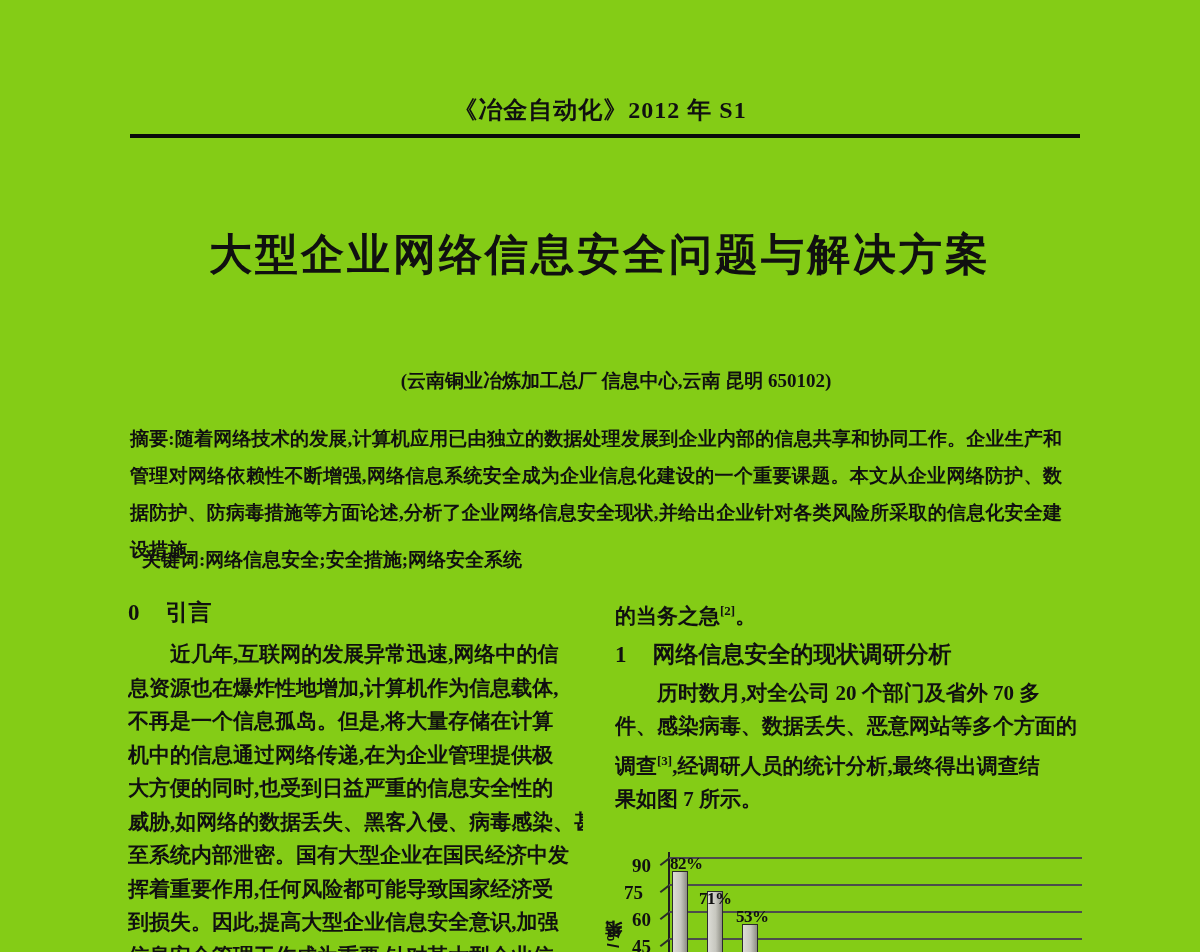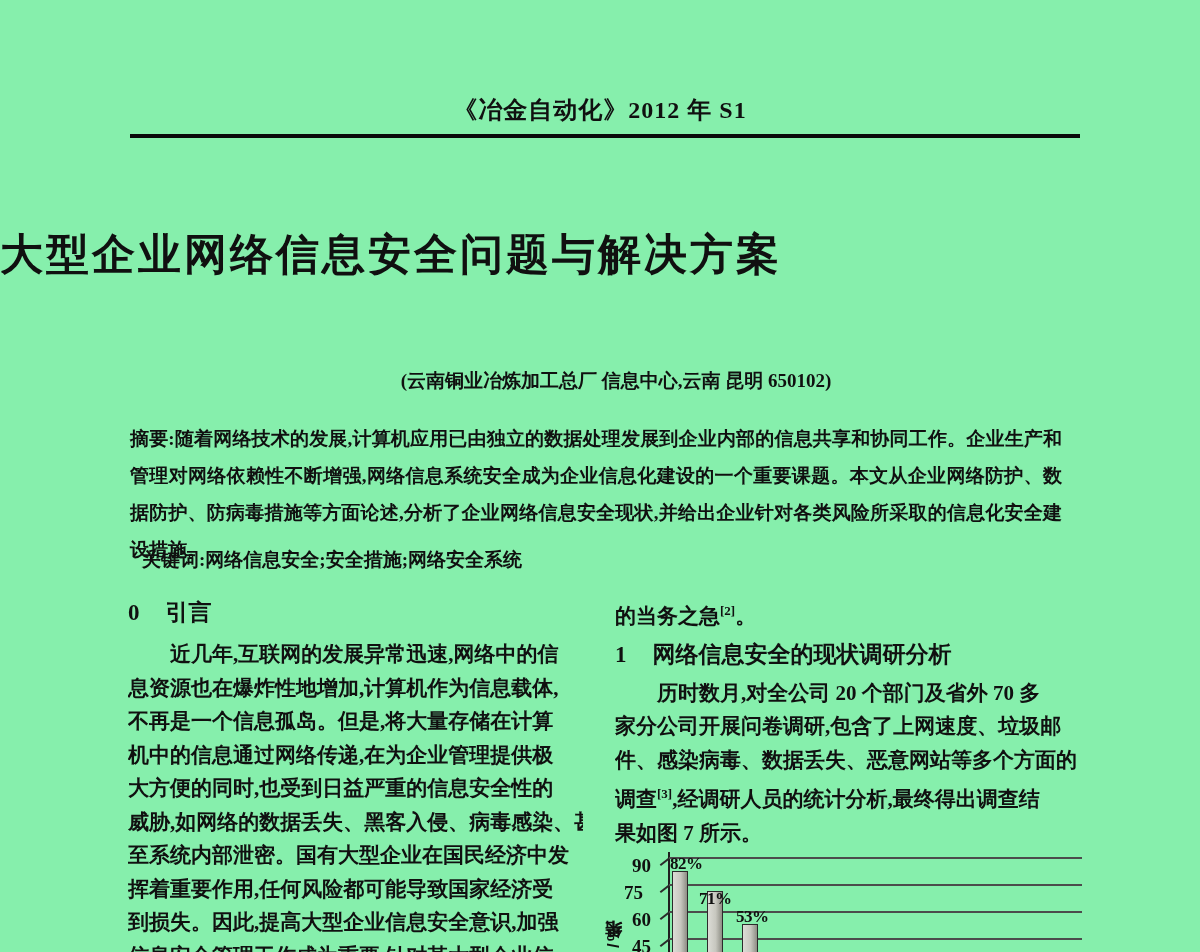--- a/index.html
+++ b/index.html
@@ -1,30 +1,30 @@
 <!DOCTYPE html>
 <html><head>
 <meta charset="utf-8">
 <style>
   * { margin: 0; padding: 0; box-sizing: border-box; }
   html, body { width: 1200px; height: 952px; background: #ffffff; overflow: hidden; }
   body { font-family: "Liberation Serif", serif; color: #101010; }
-  .page { position: relative; width: 1200px; height: 952px; background: #86efac; overflow: hidden; }
+  .page { position: relative; width: 1200px; height: 952px; background: #84cc16; overflow: hidden; }
 
   .journal-header {
     position: absolute; top: 94px; left: 0; width: 100%;
     text-align: center; font-size: 24px; font-weight: 700; letter-spacing: 1px;
   }
   .header-rule {
     position: absolute; top: 134px; left: 130px; width: 950px; height: 4px;
     background: #0a0a0a;
   }
   .paper-title {
     position: absolute; top: 226px; left: 0; width: 100%;
-    text-align: left; font-size: 43px; font-weight: 700; letter-spacing: 3px;
+    text-align: center; font-size: 43px; font-weight: 700; letter-spacing: 3px;
     font-family: "Liberation Sans", sans-serif;
   }
   .author {
     position: absolute; top: 312px; left: 0; width: 100%;
     text-align: center; font-size: 24px; font-weight: 700; letter-spacing: 20px;
   }
   .affiliation {
     position: absolute; top: 368px; left: 16px; width: 100%;
     text-align: center; font-size: 19px; font-weight: 700;
   }
@@ -129,21 +129,20 @@
   </div>
 
   <div class="col col-right">
     <div class="body-line"><span>的当务之急</span><sup>[2]</sup><span>。</span></div>
     <div class="section-heading">
       <span class="num">1</span>
       <span>网络信息安全的现状调研分析</span>
     </div>
     <div class="para">
       <div class="body-line indent">历时数月,对全公司 20 个部门及省外 70 多</div>
-      <div class="body-line">家分公司开展问卷调研,包含了上网速度、垃圾邮</div>
       <div class="body-line">件、感染病毒、数据丢失、恶意网站等多个方面的</div>
       <div class="body-line"><span>调查</span><sup>[3]</sup><span>,经调研人员的统计分析,最终得出调查结</span></div>
       <div class="body-line">果如图 7 所示。</div>
     </div>
   </div>
 
   <div class="figure-chart">
     <div class="chart-ylabel">结果/%</div>
     <div class="chart-y-axis"></div>
     <div id="chart-dynamic">

